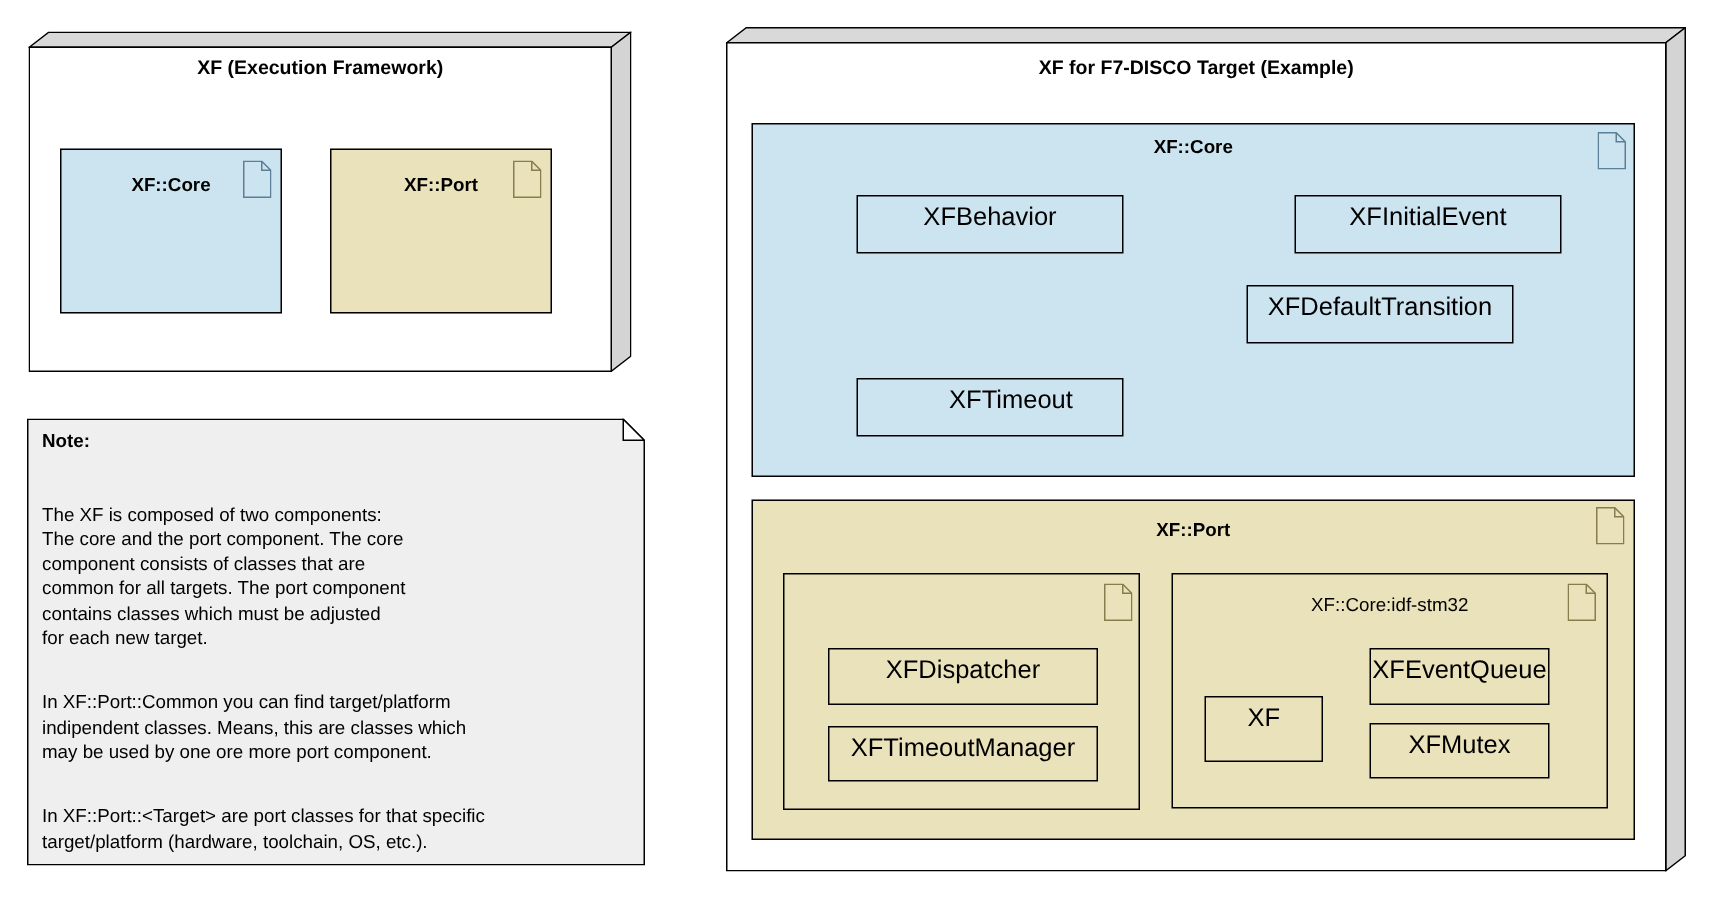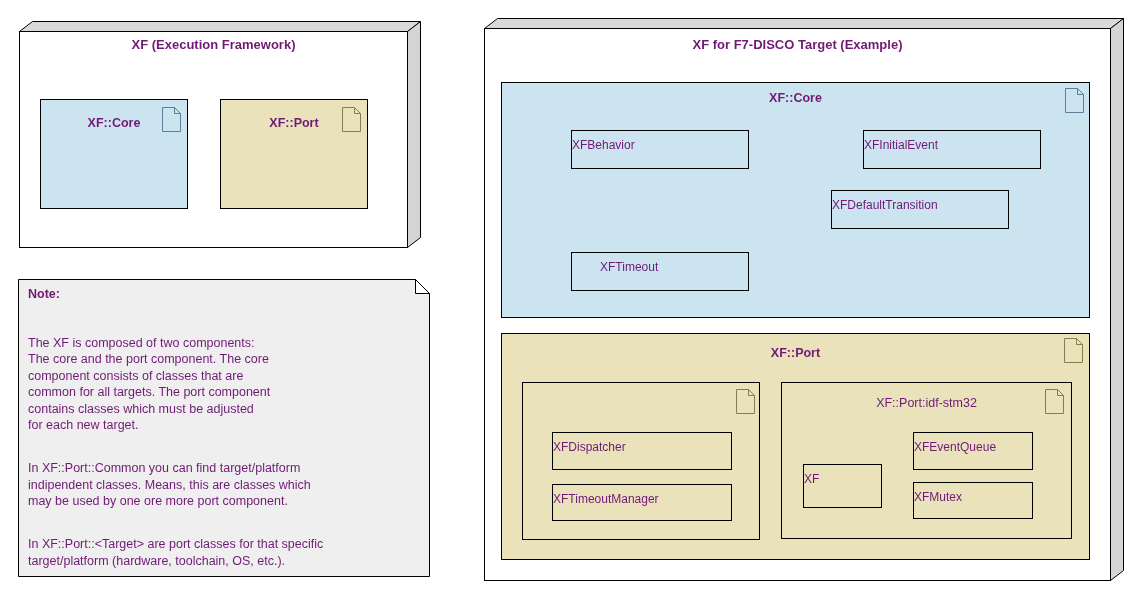--- a/index.html
+++ b/index.html
@@ -1,20 +1,20 @@
 <!DOCTYPE html>
 <html><head>
 <meta charset="utf-8">
 <style>
   html,body { margin:0; padding:0; background:#ffffff; }
   #canvas {
     position:relative; width:1140px; height:600px; overflow:hidden;
     background:#ffffff;
     font-family:"Liberation Sans", sans-serif;
-    color:#701a75;
+    color:#000000;
   }
   .abs { position:absolute; }
   .shape { position:absolute; left:0; top:0; }
   .node3d { position:absolute; }
   .node-title {
     position:absolute; text-align:center; font-weight:bold; font-size:13px; line-height:15px;
   }
   .artifact {
     position:absolute; border:1px solid #000; box-sizing:border-box;
   }
@@ -28,22 +28,22 @@
   }
   .pkg.blue { background:#cce4f0; }
   .pkg.tan  { background:#e9e2bb; }
   .pkg-title {
     position:absolute; left:0; right:0; text-align:center;
     font-size:12.5px; line-height:14px;
   }
   .pkg-title.bold { font-weight:bold; }
   .cls {
     position:absolute; border:1px solid #000; box-sizing:border-box;
-    background:inherit; text-align:left;
-    font-size:12px; line-height:14px; padding-top:7px;
+    background:inherit; text-align:center;
+    font-size:17px; line-height:14px; padding-top:7px;
   }
   .doc-icon { position:absolute; }
   .doc-icon.blue  polygon, .doc-icon.blue  polyline { stroke:#5b7f96; }
   .doc-icon.olive polygon, .doc-icon.olive polyline { stroke:#867e4d; }
   .note-heading {
     position:absolute; font-weight:bold; font-size:12.5px; line-height:15px;
   }
   .note-body {
     position:absolute; font-size:12.5px; line-height:16.5px; white-space:pre-line;
   }
@@ -133,21 +133,21 @@
       <div class="pkg tan" style="left:20px; top:48px; width:238px; height:158px;">
         <svg class="doc-icon olive" style="right:4px; top:6px;" width="19" height="25" viewBox="0 0 19 25">
           <polygon points="0.5,0.5 12.5,0.5 18.5,6.5 18.5,24.5 0.5,24.5" fill="none" stroke-width="1"></polygon>
           <polyline points="12.5,0.5 12.5,6.5 18.5,6.5" fill="none" stroke-width="1"></polyline>
         </svg>
         <div class="cls" style="left:29px; top:49px; width:180px; height:38px;">XFDispatcher</div>
         <div class="cls" style="left:29px; top:101px; width:180px; height:37px;">XFTimeoutManager</div>
       </div>
 
       <div class="pkg tan" style="left:279px; top:48px; width:291px; height:157px;">
-        <div class="pkg-title" style="top:13px;">XF::Port:idf-stm32</div>
+        <div class="pkg-title" style="top:13px;">XF::Core:idf-stm32</div>
         <svg class="doc-icon olive" style="right:7px; top:6px;" width="19" height="25" viewBox="0 0 19 25">
           <polygon points="0.5,0.5 12.5,0.5 18.5,6.5 18.5,24.5 0.5,24.5" fill="none" stroke-width="1"></polygon>
           <polyline points="12.5,0.5 12.5,6.5 18.5,6.5" fill="none" stroke-width="1"></polyline>
         </svg>
         <div class="cls" style="left:21px; top:68px; width:79px; height:44px;margin-top:13px;">XF</div>
         <div class="cls" style="left:131px; top:49px; width:120px; height:38px;">XFEventQueue</div>
         <div class="cls" style="left:131px; top:99px; width:120px; height:37px;">XFMutex</div>
       </div>
     </div>
   </div>

